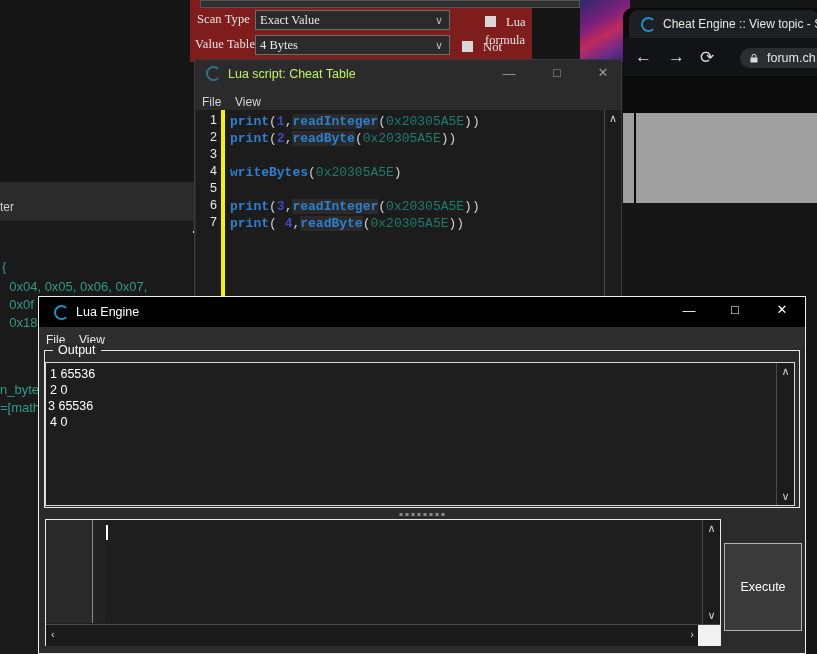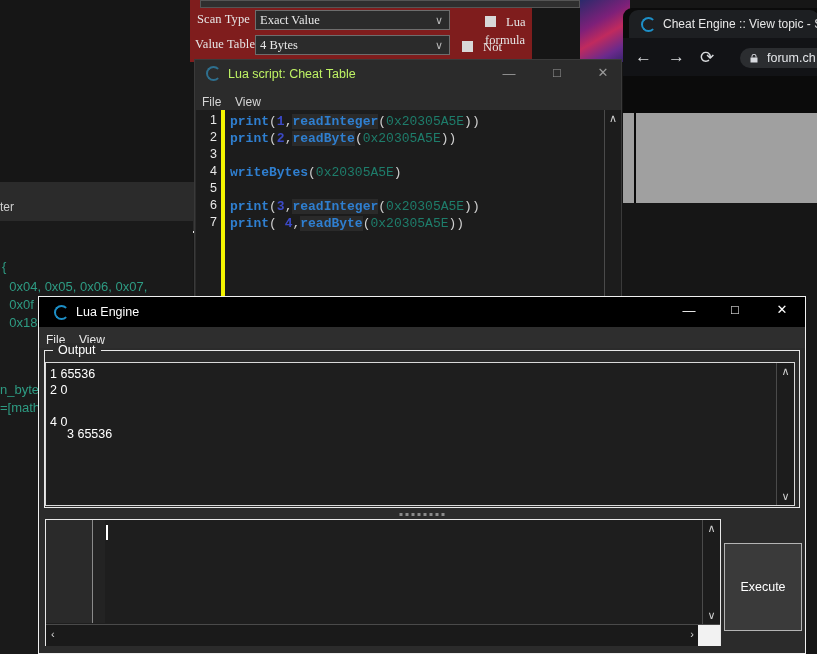--- a/index.html
+++ b/index.html
@@ -302,21 +302,21 @@
         <span>View</span>
       </div>
     </div>
 
     <div class="abs group-output"></div>
     <div class="abs group-legend">Output</div>
 
     <div class="abs out-area">
       <div class="abs out-line" style="left:4px; top:3px;">1 65536</div>
       <div class="abs out-line" style="left:4px; top:19px;">2 0</div>
-      <div class="abs out-line" style="left:21px; top:35px;margin-top:28px;">3 65536</div>
+      <div class="abs out-line" style="left:2px; top:35px;">3 65536</div>
       <div class="abs out-line" style="left:4px; top:51px;">4 0</div>
 
       <div class="abs vscroll" style="right:0; top:0; width:17px; height:142px;">
         <div class="abs arrow" style="left:0; top:2px; width:17px;">∧</div>
         <div class="abs arrow" style="left:0; bottom:2px; width:17px;">∨</div>
       </div>
     </div>
 
     <div class="abs splitter">
       <div class="abs dots">

